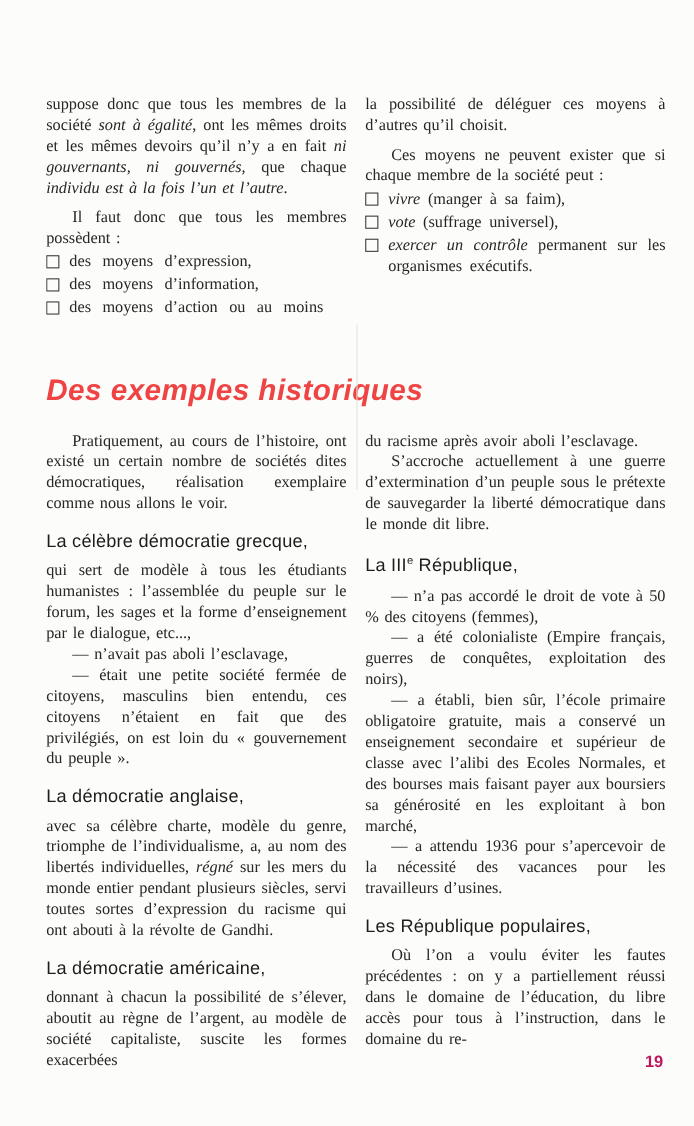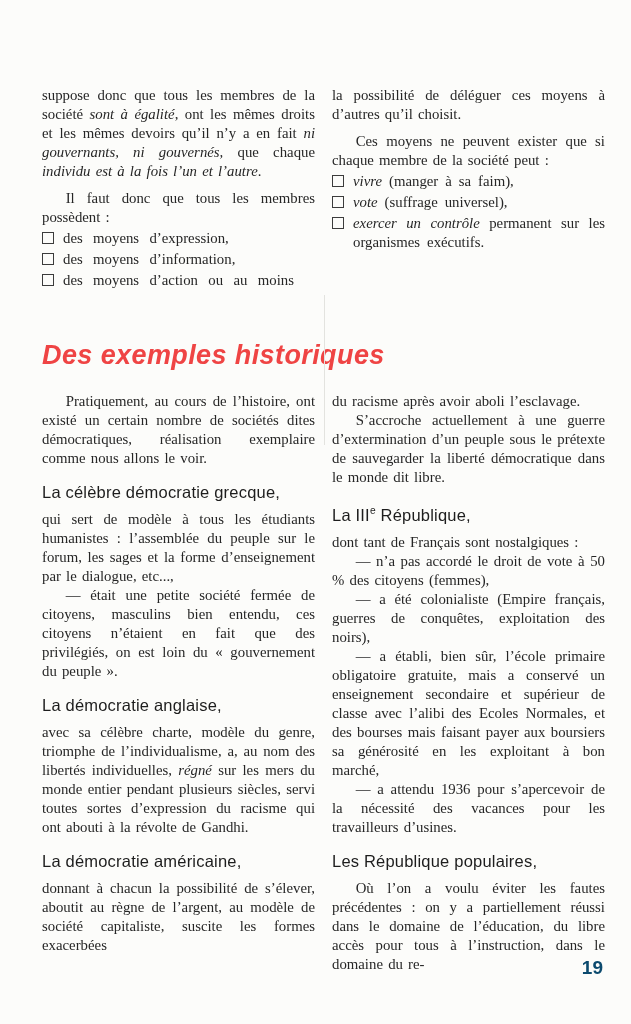--- a/index.html
+++ b/index.html
@@ -87,22 +87,22 @@
   .cb-text.wide { word-spacing: 0.45em; }
   .cb-text.med  { word-spacing: 0.22em; }
   em { font-style: italic; }
   sup { vertical-align: super; }
   .page-number {
     position: absolute;
     right: 28px;
     top: 957px;
     font-family: "Liberation Sans", "DejaVu Sans", sans-serif;
     font-weight: 700;
-    font-size: 19px;
-    color: #0c4a6e;
+    font-size: 15px;
+    color: #be185d;
   }
 </style>
 </head>
 <body>
 
 <div class="page">
   <div class="col-rule"></div>
 
   <div class="two-col top">
     <div class="col" id="col-left-top">
@@ -139,31 +139,31 @@
       </div>
   </div>
 
   <h2 class="section-heading">Des exemples historiques</h2>
 
   <div class="two-col bottom">
     <div class="col" id="col-left-bottom">
         <p class="body-p indent"><span>Pratiquement, au cours de l’histoire, ont existé un certain nombre de sociétés dites démocratiques, réalisation exemplaire comme nous allons le voir.</span></p>
         <h3 class="subhead"><span>La célèbre démocratie grecque,</span></h3>
         <p class="body-p"><span>qui sert de modèle à tous les étudiants humanistes : l’assemblée du peuple sur le forum, les sages et la forme d’enseignement par le dialogue, etc...,</span></p>
+        <p class="body-p indent"><span>— n’avait pas aboli l’esclavage,</span></p>
         <p class="body-p indent"><span>— était une petite société fermée de citoyens, masculins bien entendu, ces citoyens n’étaient en fait que des privilégiés, on est loin du « gouvernement du peuple ».</span></p>
         <h3 class="subhead"><span>La démocratie anglaise,</span></h3>
         <p class="body-p"><span>avec sa célèbre charte, modèle du genre, triomphe de l’individualisme, a, au nom des libertés individuelles, </span><em>régné</em><span> sur les mers du monde entier pendant plusieurs siècles, servi toutes sortes d’expression du racisme qui ont abouti à la révolte de Gandhi.</span></p>
         <h3 class="subhead"><span>La démocratie américaine,</span></h3>
         <p class="body-p"><span>donnant à chacun la possibilité de s’élever, aboutit au règne de l’argent, au modèle de société capitaliste, suscite les formes exacerbées</span></p>
       </div>
     <div class="col" id="col-right-bottom">
         <p class="body-p"><span>du racisme après avoir aboli l’esclavage.</span></p>
         <p class="body-p indent"><span>S’accroche actuellement à une guerre d’extermination d’un peuple sous le prétexte de sauvegarder la liberté démocratique dans le monde dit libre.</span></p>
         <h3 class="subhead"><span>La III</span><sup>e</sup><span> République,</span></h3>
-        <p class="body-p"><span>dont tant de Français sont nostalgiques :</span></p>
         <p class="body-p indent"><span>— n’a pas accordé le droit de vote à 50 % des citoyens (femmes),</span></p>
         <p class="body-p indent"><span>— a été colonialiste (Empire français, guerres de conquêtes, exploitation des noirs),</span></p>
         <p class="body-p indent"><span>— a établi, bien sûr, l’école primaire obligatoire gratuite, mais a conservé un enseignement secondaire et supérieur de classe avec l’alibi des Ecoles Normales, et des bourses mais faisant payer aux boursiers sa générosité en les exploitant à bon marché,</span></p>
         <p class="body-p indent"><span>— a attendu 1936 pour s’apercevoir de la nécessité des vacances pour les travailleurs d’usines.</span></p>
         <h3 class="subhead"><span>Les République populaires,</span></h3>
         <p class="body-p indent"><span>Où l’on a voulu éviter les fautes précédentes : on y a partiellement réussi dans le domaine de l’éducation, du libre accès pour tous à l’instruction, dans le domaine du re-</span></p>
       </div>
   </div>
 
   <div class="page-number">19</div>

